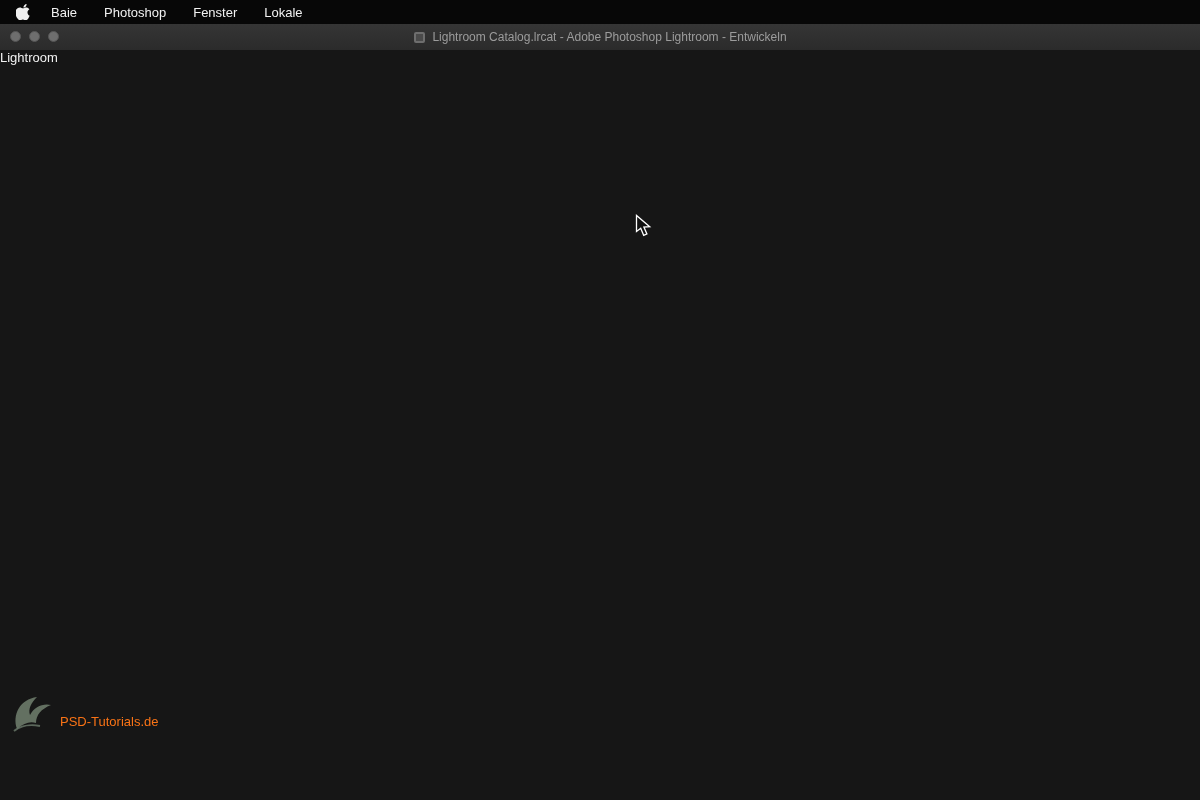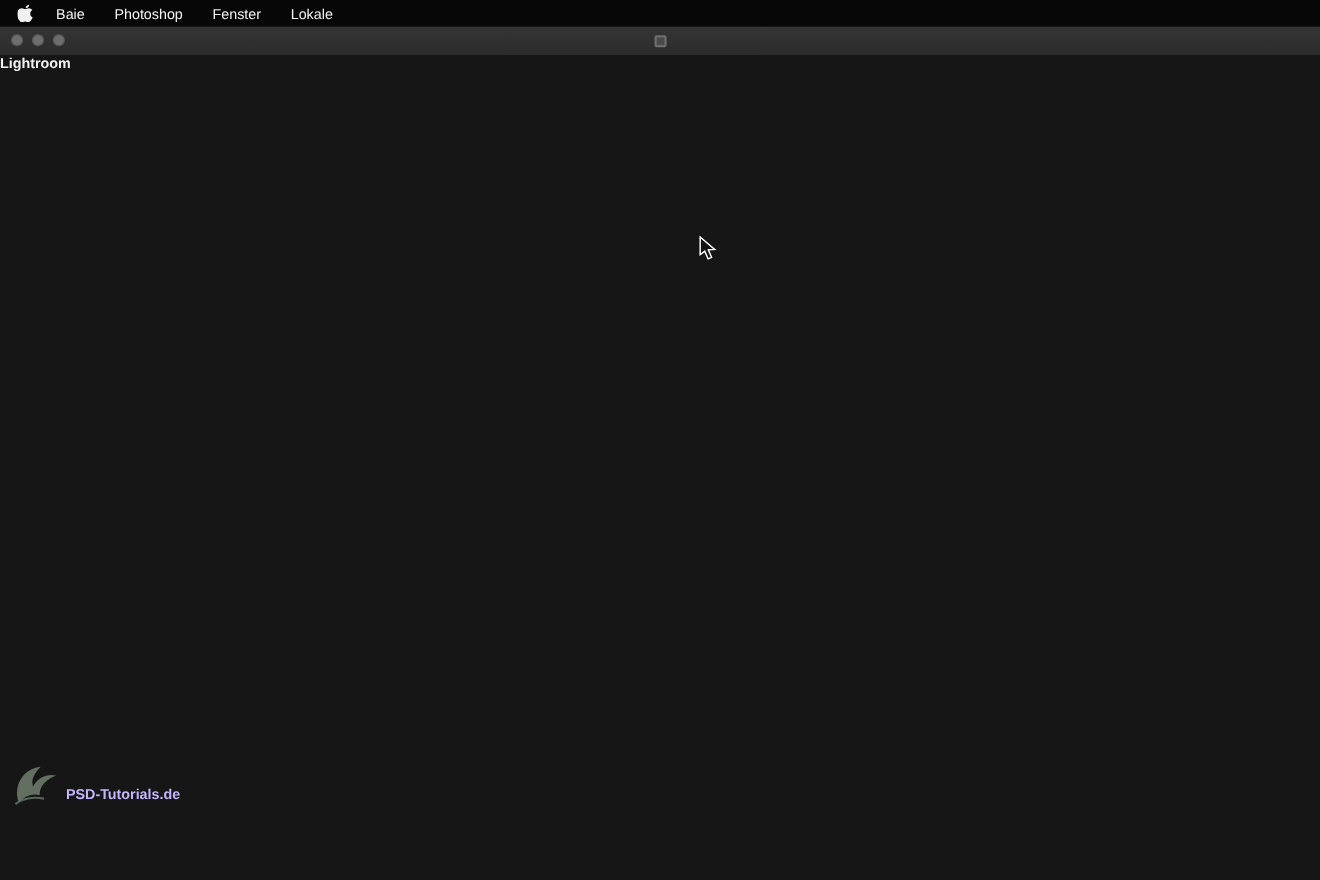--- a/index.html
+++ b/index.html
@@ -4,21 +4,21 @@
 <style>
   html,body{margin:0;padding:0;background:#000;}
   body{width:1200px;height:800px;position:relative;overflow:hidden;
        font-family:"Liberation Sans",sans-serif;-webkit-font-smoothing:antialiased;}
 
   
   .menubar{position:absolute;top:0;left:0;right:0;height:24px;background:#070707;
            display:flex;align-items:center;padding-left:16px;color:#f2f2f2;font-size:13px;z-index:40;}
   .apple{width:15px;height:16px;margin-right:20px;display:inline-block;}
   .menu-item{margin-right:27px;cursor:default;}
-  .menu-item.app{font-weight:bold;}
+  .menu-item.app{font-weight:normal;}
 
   
   .titlebar{position:absolute;top:24px;left:0;right:0;height:26px;
             background:linear-gradient(#353535,#2b2b2b);border-bottom:1px solid #141414;z-index:39;}
   .lights{position:absolute;left:10px;top:7px;display:flex;gap:8px;}
   .light{width:11px;height:11px;border-radius:50%;background:#6e6e6e;border:1px solid #565656;box-sizing:border-box;}
   .win-title{display:flex;height:100%;align-items:center;justify-content:center;gap:6px;
              color:#9c9c9c;font-size:12px;}
 
   
@@ -85,21 +85,21 @@
         background:#464646;flex:0 0 80px;cursor:pointer;}
   .cell.sel{background:#b5b5b5;}
   .thumb{width:70px;height:52px;border:1px solid #ededed;position:relative;box-shadow:0 1px 3px rgba(0,0,0,.45);}
   .badge{position:absolute;right:1px;bottom:1px;width:11px;height:11px;background:rgba(40,40,40,.88);
          box-shadow:inset 0 0 0 1px #222, inset 2px 2px 0 0 #9b9b9b;}
   .dot{position:absolute;left:50%;top:50%;transform:translate(-50%,-50%);width:16px;height:16px;border-radius:50%;
        background:rgba(88,158,168,.92);border:1px solid #d8f2f2;}
   .bottom{position:absolute;left:0;top:728px;width:1200px;height:22px;background:#121212;}
 
   .watermark{position:absolute;left:10px;top:693px;z-index:45;display:flex;align-items:flex-end;gap:4px;}
-  .wm-text{color:#c4b5fd;font-weight:bold;font-size:13px;padding-bottom:4px;}
+  .wm-text{color:#f97316;font-weight:normal;font-size:13px;padding-bottom:4px;}
 
   
   .dialog{position:absolute;left:172px;top:76px;width:978px;height:479px;background:#e7e7e7;border-radius:5px;
           box-shadow:0 25px 70px rgba(0,0,0,.7), 0 0 0 1px rgba(0,0,0,.35);z-index:20;}
   .dlg-title{text-align:center;padding-top:9px;font-size:13px;color:#3b3b3b;}
   .dlg-body{position:absolute;left:20px;right:20px;top:34px;height:382px;background:#ececec;
             border:1px solid #d9d9d9;border-radius:8px;}
   .cb-col{position:absolute;top:24px;}
   .cb-col.c1{left:30px;} .cb-col.c2{left:261px;} .cb-col.c3{left:492px;} .cb-col.c4{left:758px;}
   .cb-row{display:flex;align-items:center;margin-top:3.5px;height:13.5px;cursor:default;}
@@ -143,20 +143,21 @@
   <div class="lights">
     <span class="light"></span>
     <span class="light"></span>
     <span class="light"></span>
   </div>
   <div class="win-title">
     <svg width="13" height="13" viewBox="0 0 13 13">
         <rect x="1" y="1" width="11" height="11" rx="2" fill="#6e6e6e"></rect>
         <rect x="3" y="3" width="7" height="7" fill="#4a4a4a"></rect>
       </svg>
+    <span>Lightroom Catalog.lrcat - Adobe Photoshop Lightroom - Entwickeln</span>
   </div>
 </div>
 
 <div class="app">
   <div class="identity">
     <div class="lr-logo">Lr</div>
     <div class="app-line">Adobe Lightroom CC 2015</div>
     <div class="user-line">Michael Baie</div>
   </div>
   <div class="top-caret">▲</div>

